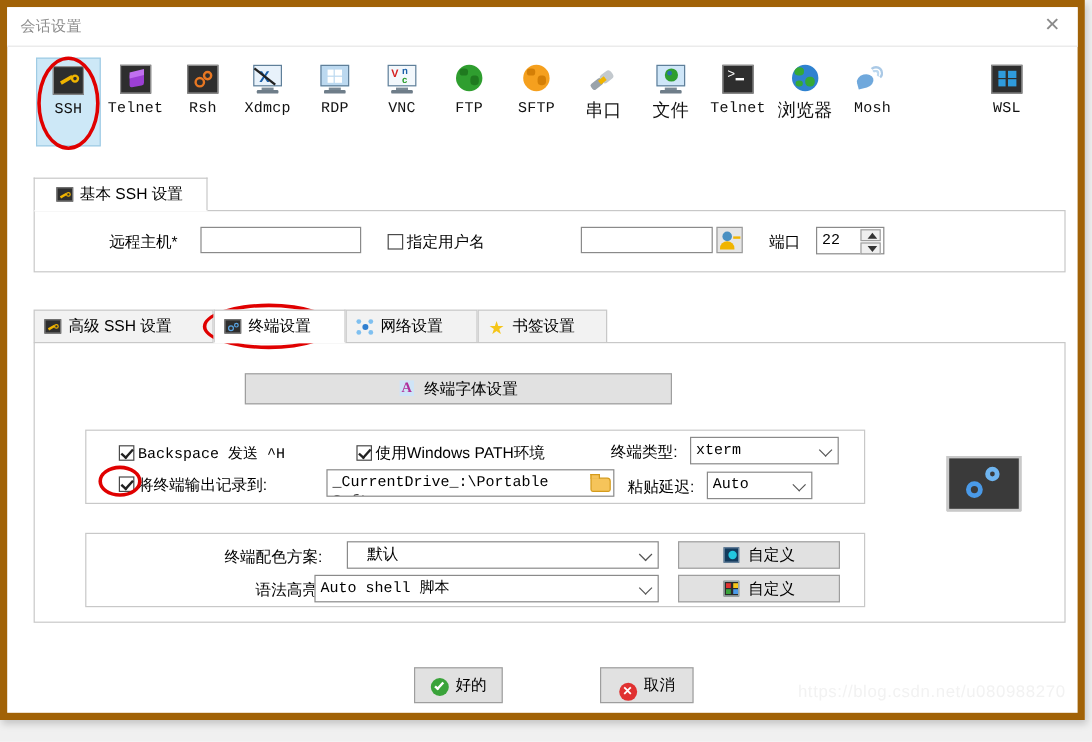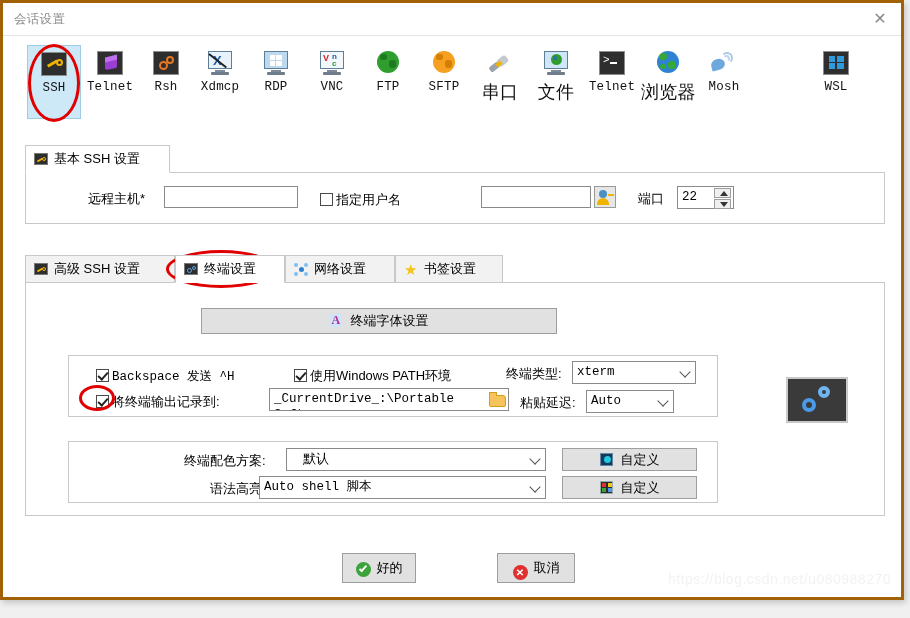--- a/index.html
+++ b/index.html
@@ -8,21 +8,21 @@
     width: 910px; height: 618px;
     background: #f0f0f0;
     font-family: "Liberation Sans", sans-serif;
     overflow: hidden;
   }
   .window {
     position: absolute;
     left: 0; top: 0;
     width: 904px; height: 600px;
     background: #ffffff;
-    border: 3px solid #a16207;
+    border: 6px solid #a16207;
     box-shadow: 2px 3px 6px rgba(0,0,0,0.18);
   }
 
   
   .titlebar {
     position: absolute; left: 0; top: 0;
     width: 100%; height: 33px;
     background: #ffffff;
     border-bottom: 1px solid #e6e6e6;
   }
@@ -59,21 +59,21 @@
     width: 28px; height: 26px;
     position: relative;
   }
   .proto .lbl {
     font-family: "Liberation Mono", monospace;
     font-size: 12.5px;
     color: #111;
     letter-spacing: .2px;
     white-space: nowrap;
   }
-  .proto .lbl.cjk { font-family: "Liberation Sans", sans-serif; font-size: 18px; }
+  .proto .lbl.cjk { font-family: "Liberation Sans", sans-serif; font-size: 15px; }
 
   
   .tile { width: 26px; height: 24px; background: #2e2e2e; border: 1px solid #8d8d8d;
           margin: 1px auto 0 auto; position: relative; }
   .monitor { width: 26px; height: 24px; margin: 1px auto 0; position: relative; }
   .monitor .scr { position: absolute; left: 1px; top: 0; width: 24px; height: 18px;
                   background: #cfe3f3; border: 1px solid #5f7f99; }
   .monitor .stand { position: absolute; left: 8px; top: 19px; width: 10px; height: 3px; background: #7b8a96; }
   .monitor .base { position: absolute; left: 4px; top: 21px; width: 18px; height: 3px; background: #6e7d89; border-radius: 1px;}
   .globe { width: 22px; height: 22px; border-radius: 50%; margin: 2px auto 0; position: relative; overflow: hidden; }
@@ -350,21 +350,21 @@
           <div style="position:absolute;left:5px;top:4px;width:6px;height:6px;background:#2f9bdc;"></div>
           <div style="position:absolute;left:13px;top:4px;width:7px;height:6px;background:#2f9bdc;"></div>
           <div style="position:absolute;left:5px;top:11px;width:6px;height:6px;background:#2f9bdc;"></div>
           <div style="position:absolute;left:13px;top:11px;width:7px;height:6px;background:#2f9bdc;"></div>
         </div>
       </div>
       <div class="lbl">WSL</div>
     </div>
   </div>
 
-  <div class="tab active" style="left:22px;top:142px;width:145px;">
+  <div class="tab active" style="left:22px;top:142px;width:145px;text-align:center;">
     <span class="ti">
       <span style="display:block;width:14px;height:12px;background:#2e2e2e;border:1px solid #777;position:relative;top:1px;">
         <span style="position:absolute;left:2px;top:5px;width:6px;height:2px;background:#f0b400;transform:rotate(-30deg);"></span>
         <span style="position:absolute;left:7px;top:3px;width:4px;height:4px;border:1.4px solid #f0b400;border-radius:50%;"></span>
       </span>
     </span><span class="tl">基本 SSH 设置</span>
   </div>
   <div class="panel" style="left:22px;top:169px;width:860px;height:52px;">
     <div class="lbl-t" style="left:62px;top:17px;">远程主机*</div>
     <input class="txt" style="left: 138px; top: 13px; width: 134px; height: 22px;" value="">

